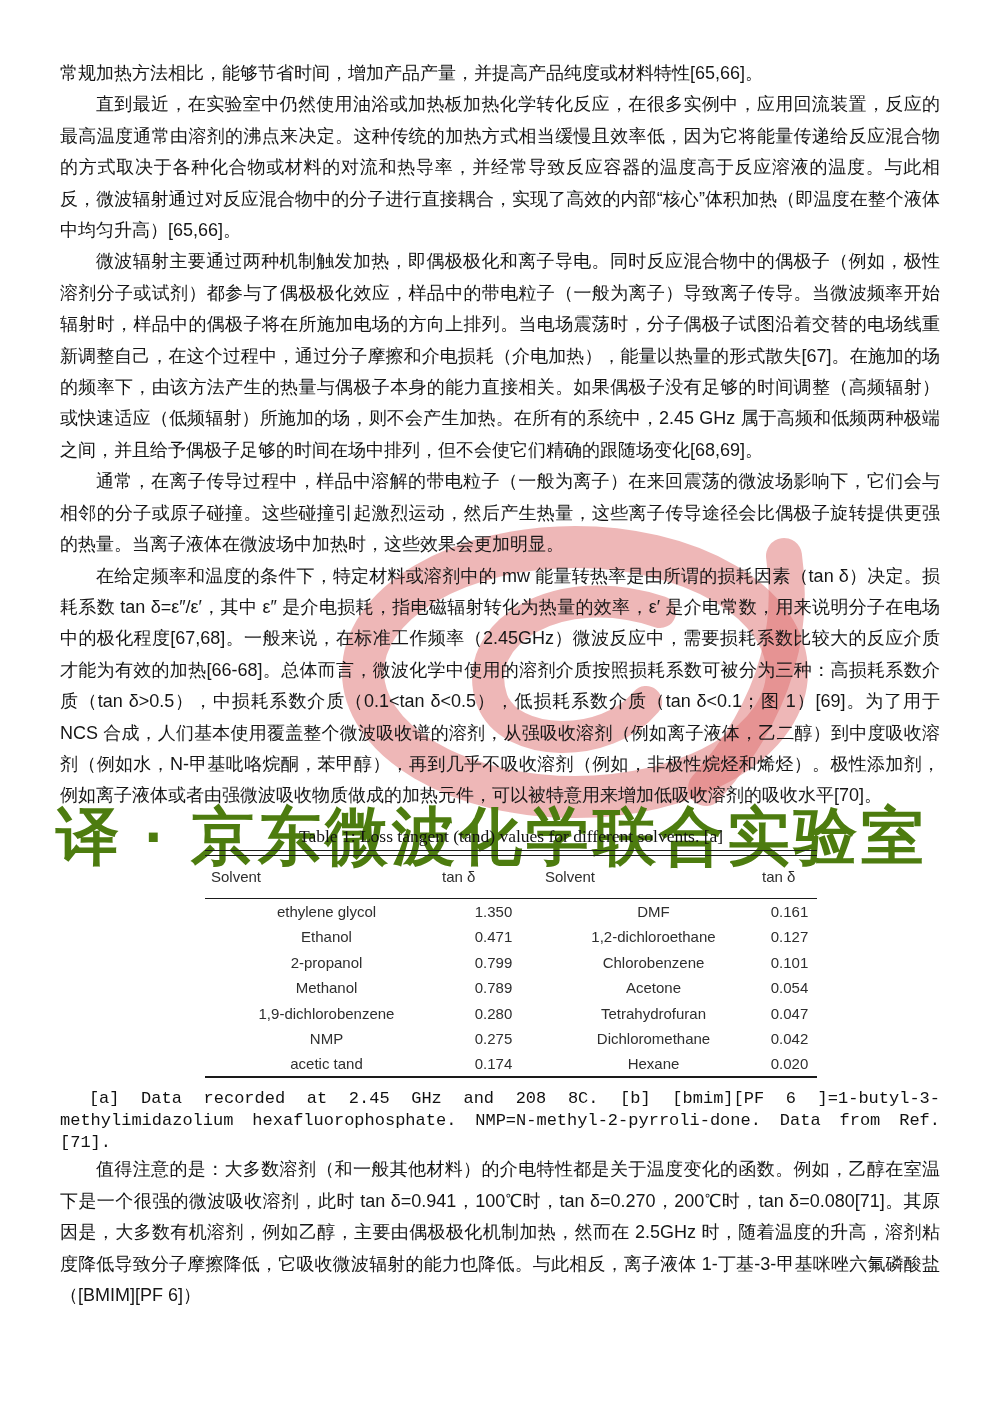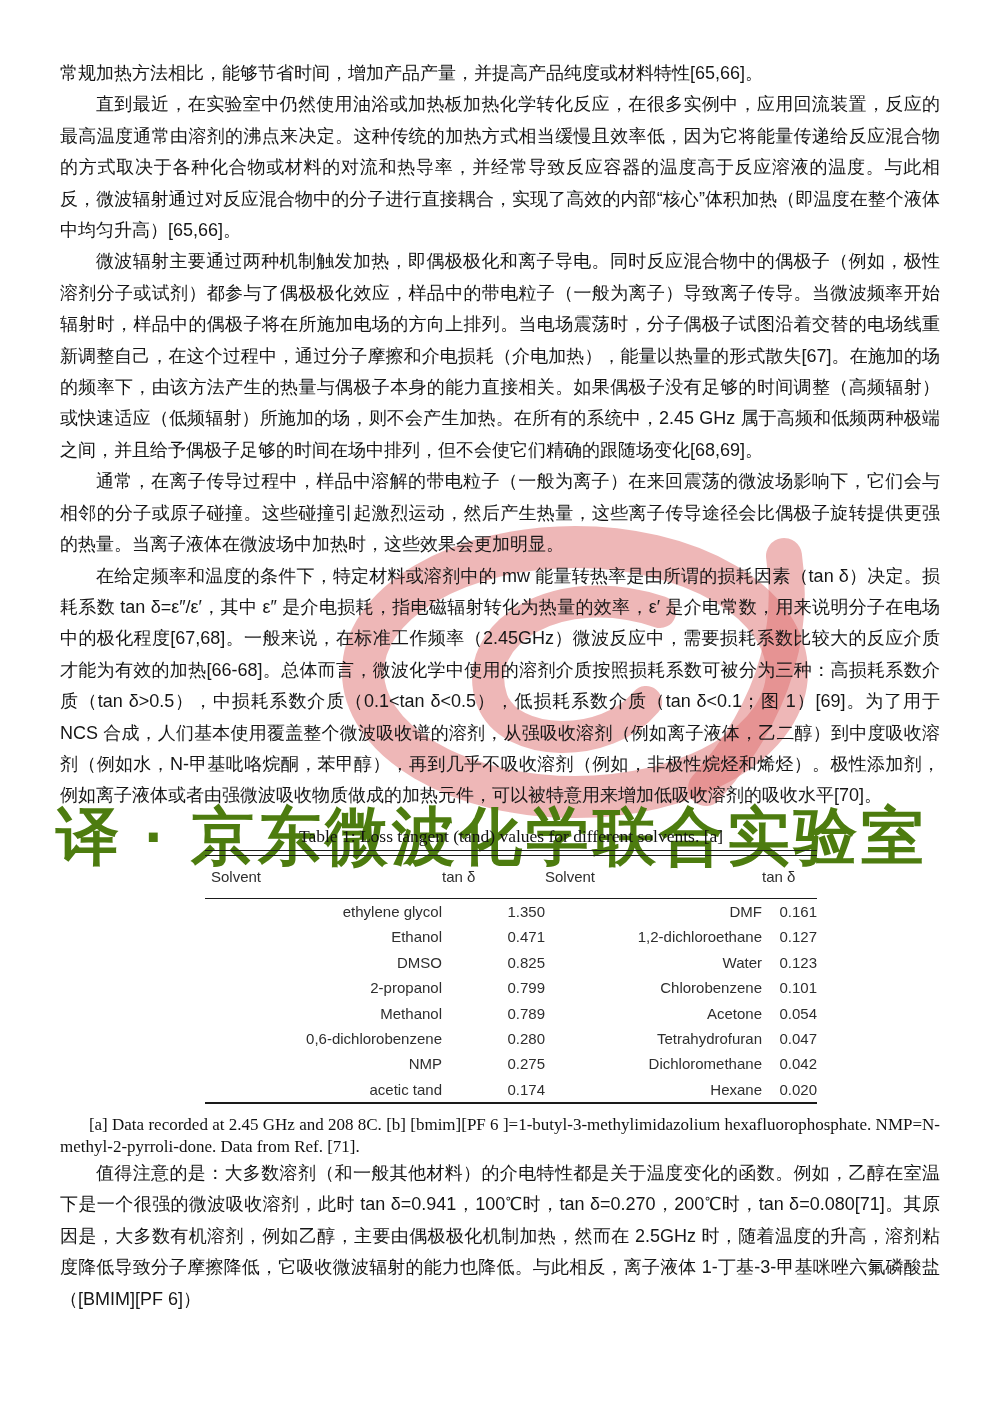--- a/index.html
+++ b/index.html
@@ -53,28 +53,28 @@
   }
   table.solv col.c1{width:237px;}
   table.solv col.c2{width:103px;}
   table.solv col.c3{width:217px;}
   table.solv col.c4{width:55px;}
   table.solv th{
     font-weight:normal;text-align:left;vertical-align:middle;
     height:42px;padding:0;
   }
   table.solv td{
-    text-align:right;vertical-align:middle;
+    text-align:center;vertical-align:middle;
     height:25.4px;padding:0;
     white-space:nowrap;overflow:hidden;
   }
   table.solv th:first-child, table.solv td:first-child{padding-left:6px;}
   .footnote{
     margin:10px 0 0 0;
-    font-family:Liberation Serif, serif;
+    font-family:Liberation Mono, monospace;
     font-size:17px;
     line-height:22px;
     text-align:justify;
     text-indent:1.7em;
     color:#111;
   }
   .after-tbl{margin-top:18px;}
 </style>
 </head>
 <body>
@@ -134,39 +134,33 @@
             <td>DMF</td>
             <td>0.161</td>
           </tr>
           <tr>
             <td>Ethanol</td>
             <td>0.471</td>
             <td>1,2-dichloroethane</td>
             <td>0.127</td>
           </tr>
           <tr>
-            <td>DMSO</td>
-            <td>0.825</td>
-            <td>Water</td>
-            <td>0.123</td>
-          </tr>
-          <tr>
             <td>2-propanol</td>
             <td>0.799</td>
             <td>Chlorobenzene</td>
             <td>0.101</td>
           </tr>
           <tr>
             <td>Methanol</td>
             <td>0.789</td>
             <td>Acetone</td>
             <td>0.054</td>
           </tr>
           <tr>
-            <td>0,6-dichlorobenzene</td>
+            <td>1,9-dichlorobenzene</td>
             <td>0.280</td>
             <td>Tetrahydrofuran</td>
             <td>0.047</td>
           </tr>
           <tr>
             <td>NMP</td>
             <td>0.275</td>
             <td>Dichloromethane</td>
             <td>0.042</td>
           </tr>

